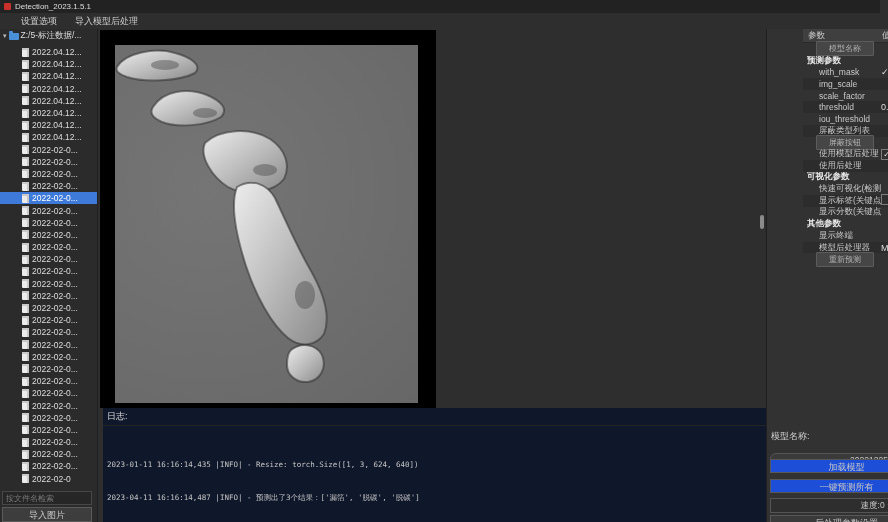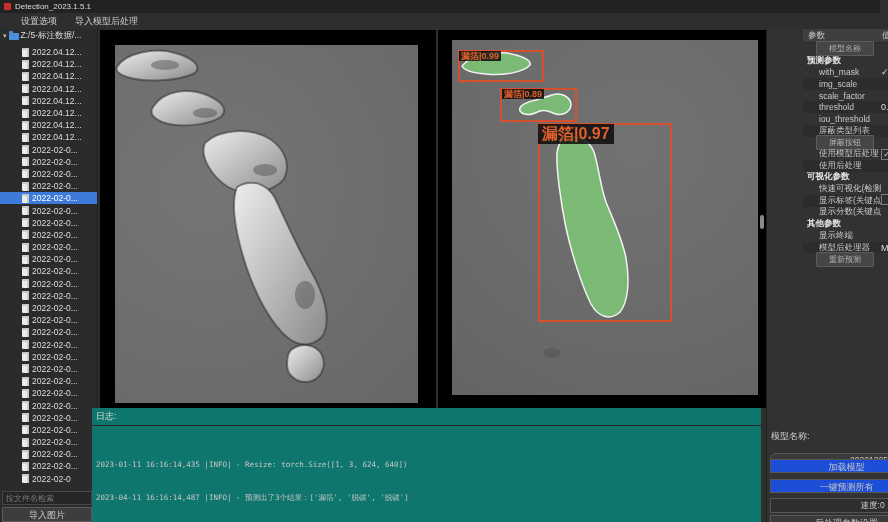--- a/index.html
+++ b/index.html
@@ -51,21 +51,21 @@
   .det-box{position:absolute;border:2px solid #d4502e;}
   .det-label{position:absolute;background:rgba(8,8,8,.82);color:#e0602c;font-weight:bold;
              white-space:nowrap;padding:0 2px;line-height:1.15;}
   .lbl-small{font-size:9px;}
   .lbl-big{font-size:16px;padding:1px 4px;}
 
   .splitter-grip{position:absolute;left:428px;top:409px;width:10px;height:12px;background:#b9b9b9;}
   .vscroll-thumb{position:absolute;left:760px;top:215px;width:4px;height:14px;background:#8b8b8b;border-radius:2px;}
 
   
-  .log-panel{position:absolute;left:92px;top:408px;width:669px;bottom:0;background:#0f766e;overflow:hidden;}
+  .log-panel{position:absolute;left:103px;top:408px;width:669px;bottom:0;background:#0f172a;overflow:hidden;}
   .log-title{font-size:9px;color:#ddd;padding:2px 0 2px 4px;border-bottom:1px solid #242424;}
   .log-lines{padding:2px 0 0 4px;font-family:"DejaVu Sans Mono",monospace;font-size:7.5px;
              line-height:8.3px;color:#c6c6c6;white-space:pre;overflow:hidden;}
 
   
   .right-panel{position:absolute;left:766px;top:29px;width:122px;bottom:0;background:#323232;
                border-left:1px solid #1f1f1f;overflow:hidden;padding-left:36px;}
   .param-header{display:flex;height:13px;align-items:center;background:#3f3f3f;
                 border-bottom:1px solid #2a2a2a;font-size:8.5px;color:#ccc;}
   .param-header .c1{width:74px;padding-left:5px;}
@@ -323,38 +323,20 @@
         <g fill="#4c4c4c" fill-opacity="0.45">
           <ellipse cx="50" cy="20" rx="14" ry="5"></ellipse>
           <ellipse cx="90" cy="68" rx="12" ry="5"></ellipse>
           <ellipse cx="150" cy="125" rx="12" ry="6"></ellipse>
           <ellipse cx="190" cy="250" rx="10" ry="14"></ellipse>
         </g>
       </svg>
     </div>
   </div>
 
-  <div class="canvas-right">
-    <div class="img-right">
-      <svg width="306" height="355" viewBox="0 0 306 355">
-        <g fill="#7dc877" fill-opacity="0.85" stroke="#f2f2f2" stroke-width="1.5">
-          <path d="M10,26 C20,14 38,11 55,13 C68,15 80,20 78,25 C72,32 52,36 34,34 C22,33 12,31 10,26 Z"></path>
-          <path d="M100,55 C110,52 118,57 119,64 C119,71 112,76 104,74 C98,72 94,69 88,71 C80,75 72,76 68,71 C66,66 74,62 84,60 C90,58 94,57 100,55 Z"></path>
-          <path d="M112,99 C124,94 137,99 142,112 C147,128 148,145 154,162 C162,182 170,198 174,218 C178,242 176,262 168,272 C158,281 146,277 139,264 C130,246 120,215 114,188 C109,164 104,128 105,113 C106,105 108,101 112,99 Z"></path>
-        </g>
-        <ellipse cx="100" cy="313" rx="9" ry="5" fill="#525252" fill-opacity="0.5"></ellipse>
-      </svg>
-      <div class="det-box" style="left:6px;top:10px;width:82px;height:28px;"></div>
-      <div class="det-label lbl-small" style="left:7px;top:11px;">漏箔|0.99</div>
-      <div class="det-box" style="left:48px;top:48px;width:73px;height:30px;"></div>
-      <div class="det-label lbl-small" style="left:50px;top:49px;">漏箔|0.89</div>
-      <div class="det-box" style="left:86px;top:83px;width:130px;height:195px;"></div>
-      <div class="det-label lbl-big" style="left:86px;top:84px;">漏箔|0.97</div>
-    </div>
-  </div>
 
   <div class="splitter-grip"></div>
   <div class="vscroll-thumb"></div>
 
   <div class="log-panel">
     <div class="log-title">日志:</div>
     <div class="log-lines">
       
     
         <div class="log-line">2023-01-11 16:16:14,435 |INFO| - Resize: torch.Size([1, 3, 624, 640])</div>

